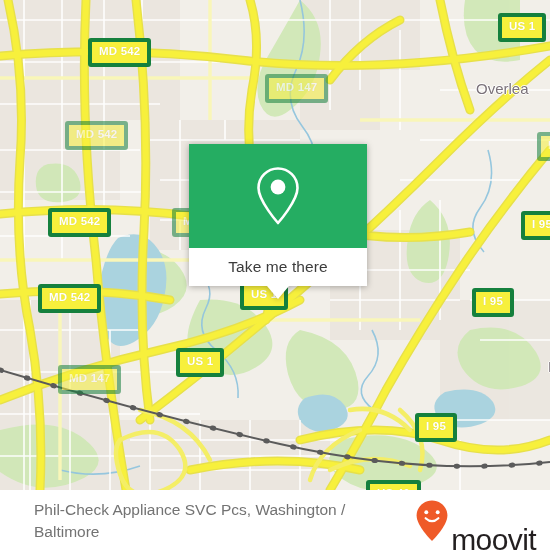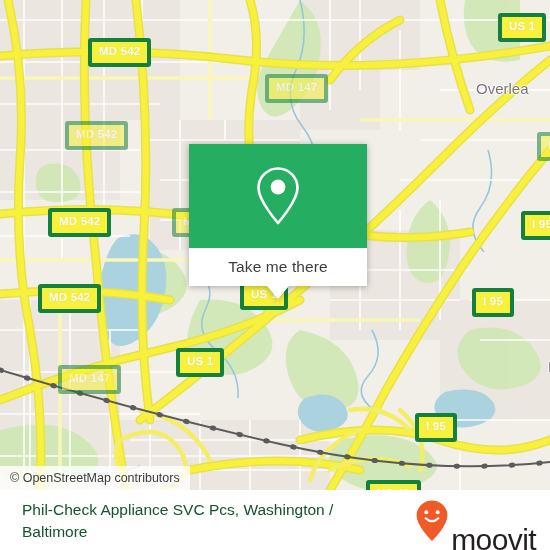--- a/index.html
+++ b/index.html
@@ -122,25 +122,26 @@
     left: 0; top: 490px;
     width: 550px; height: 60px;
     background: #ffffff;
     display: flex;
     align-items: center;
     justify-content: space-between;
     padding: 0 14px 0 22px;
     border-top: 1px solid #ffffff;
   }
   #footer-title {
-    color: #14532d;
+    color: #737373;
     font-size: 15.5px;
     line-height: 1.42;
     font-family: "Liberation Sans", sans-serif;
     max-width: 380px;
+    margin-left: 12px;
   }
   #brand {
     display: flex;
     align-items: center;
     gap: 2px;
     flex: 0 0 auto;
   }
   #brand svg { display:block; }
   #brand-word {
     color: #231f20;
@@ -346,21 +347,20 @@
             <path d="M24 3.5 C13.2 3.5 4.5 12.2 4.5 23 C4.5 36 24 58 24 58 C24 58 43.5 36 43.5 23 C43.5 12.2 34.8 3.5 24 3.5 Z" stroke="#ffffff" stroke-width="2.6" fill="none" stroke-linejoin="round"></path>
             <circle cx="24" cy="22" r="7.4" fill="#ffffff"></circle>
           </svg>
         </span>
       </div>
       <div id="popup-foot">
         <span id="popup-cta">Take me there</span>
       </div>
     </div>
 
-    <div id="attribution">© OpenStreetMap contributors</div>
   </div>
 
   <div id="footer">
     <div id="footer-title">Phil-Check Appliance SVC Pcs, Washington / Baltimore</div>
 
     <div id="brand">
       <span>
         <svg width="34" height="44" viewBox="0 0 34 44">
           <path d="M17 1.5 C8.4 1.5 1.6 8.3 1.6 16.6 C1.6 27.2 17 42 17 42 C17 42 32.4 27.2 32.4 16.6 C32.4 8.3 25.6 1.5 17 1.5 Z" fill="#ef5a28"></path>
           <circle cx="11.3" cy="13.2" r="1.95" fill="#ffffff"></circle>

